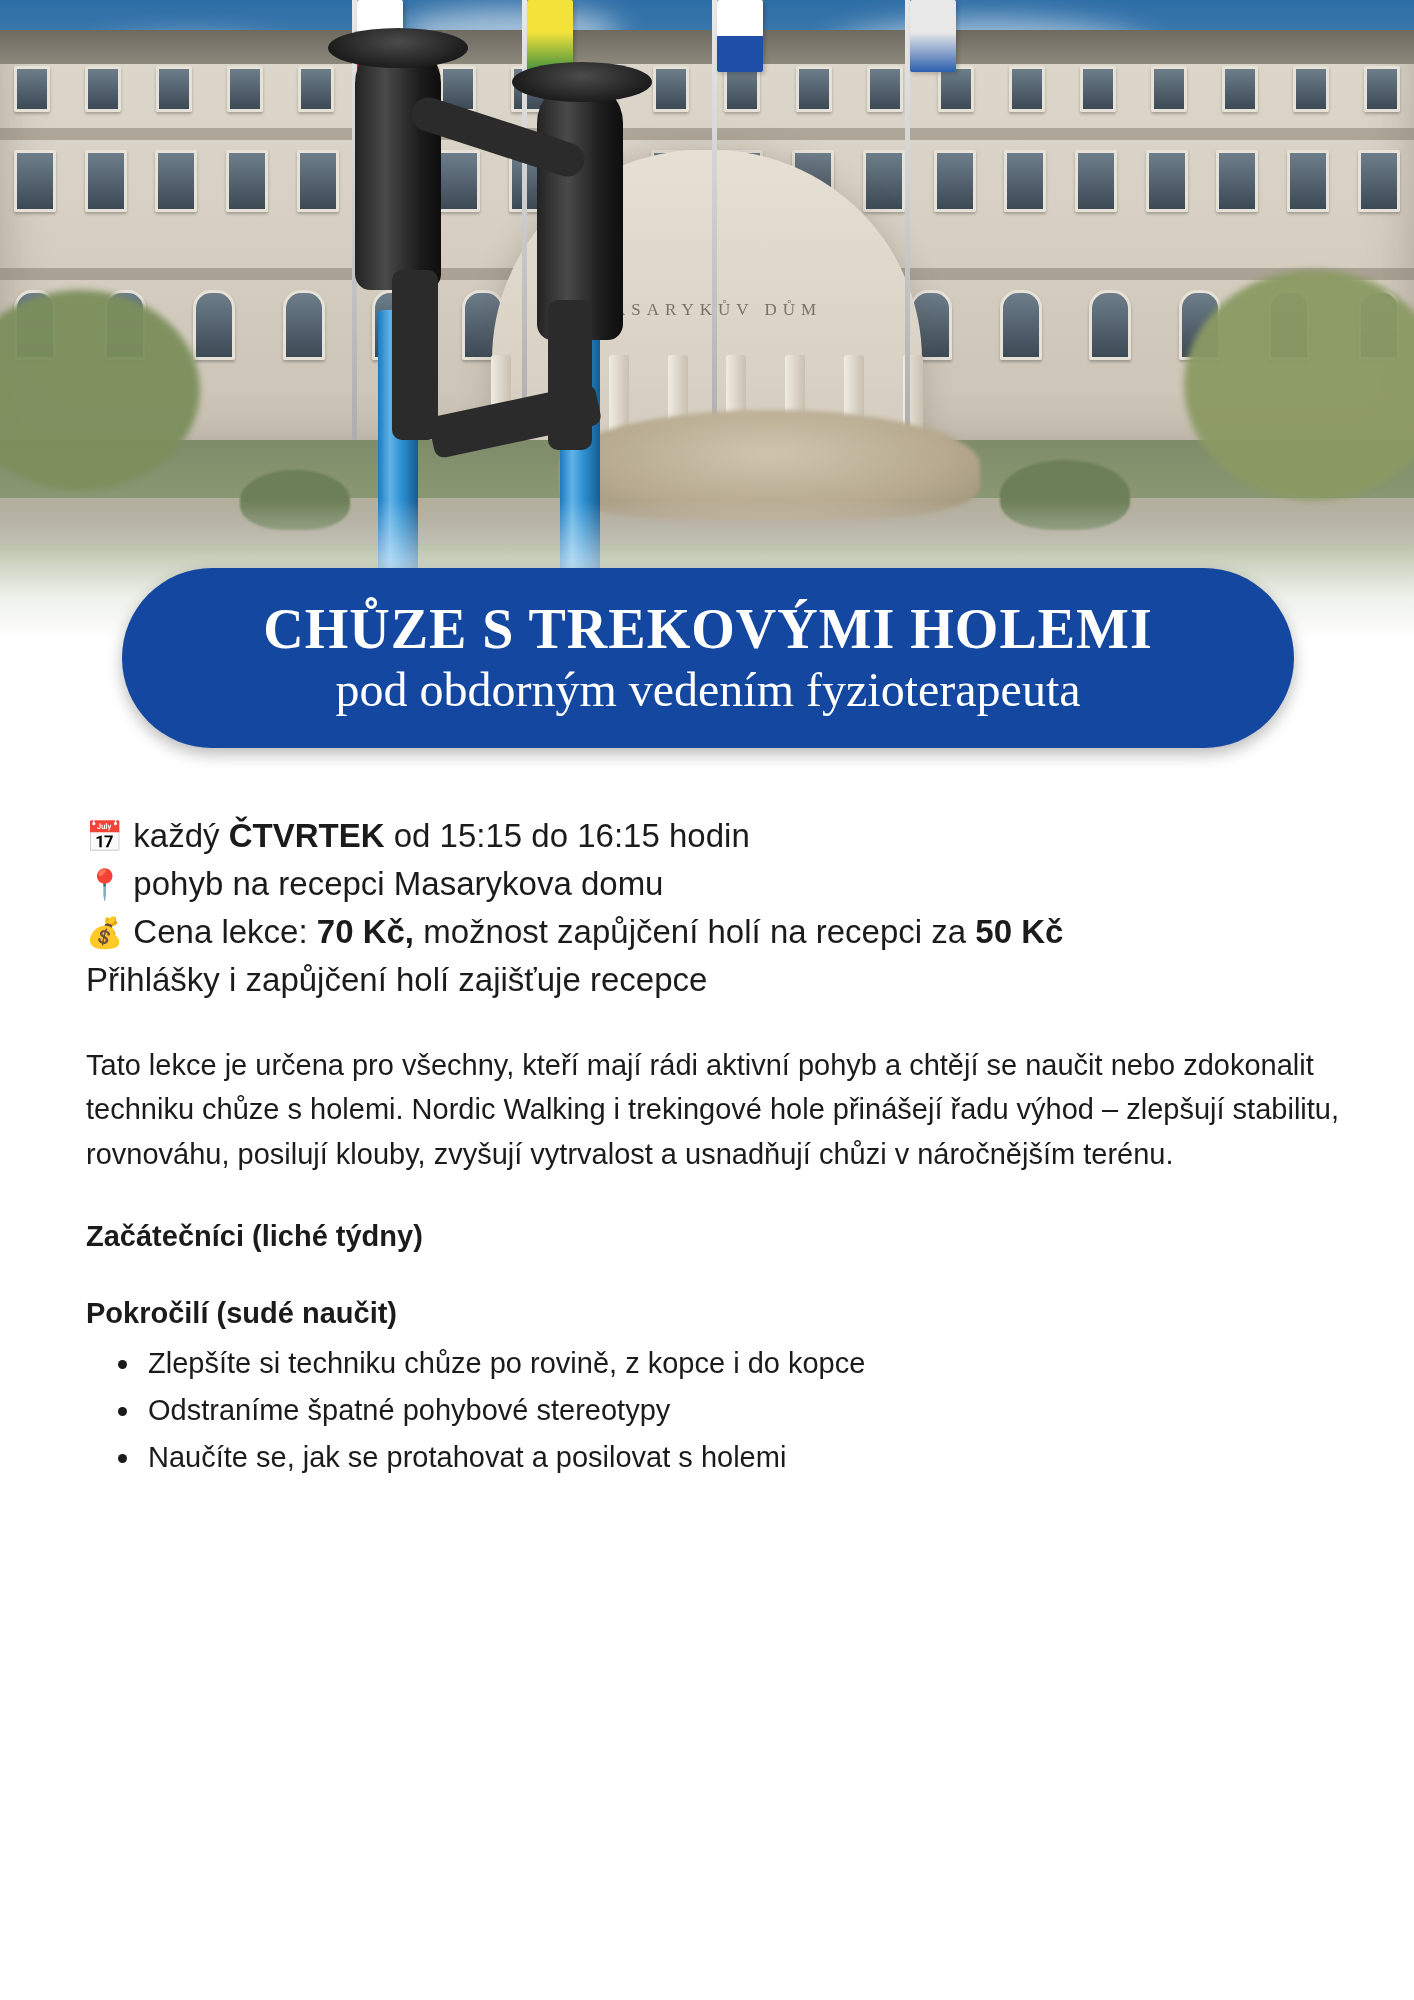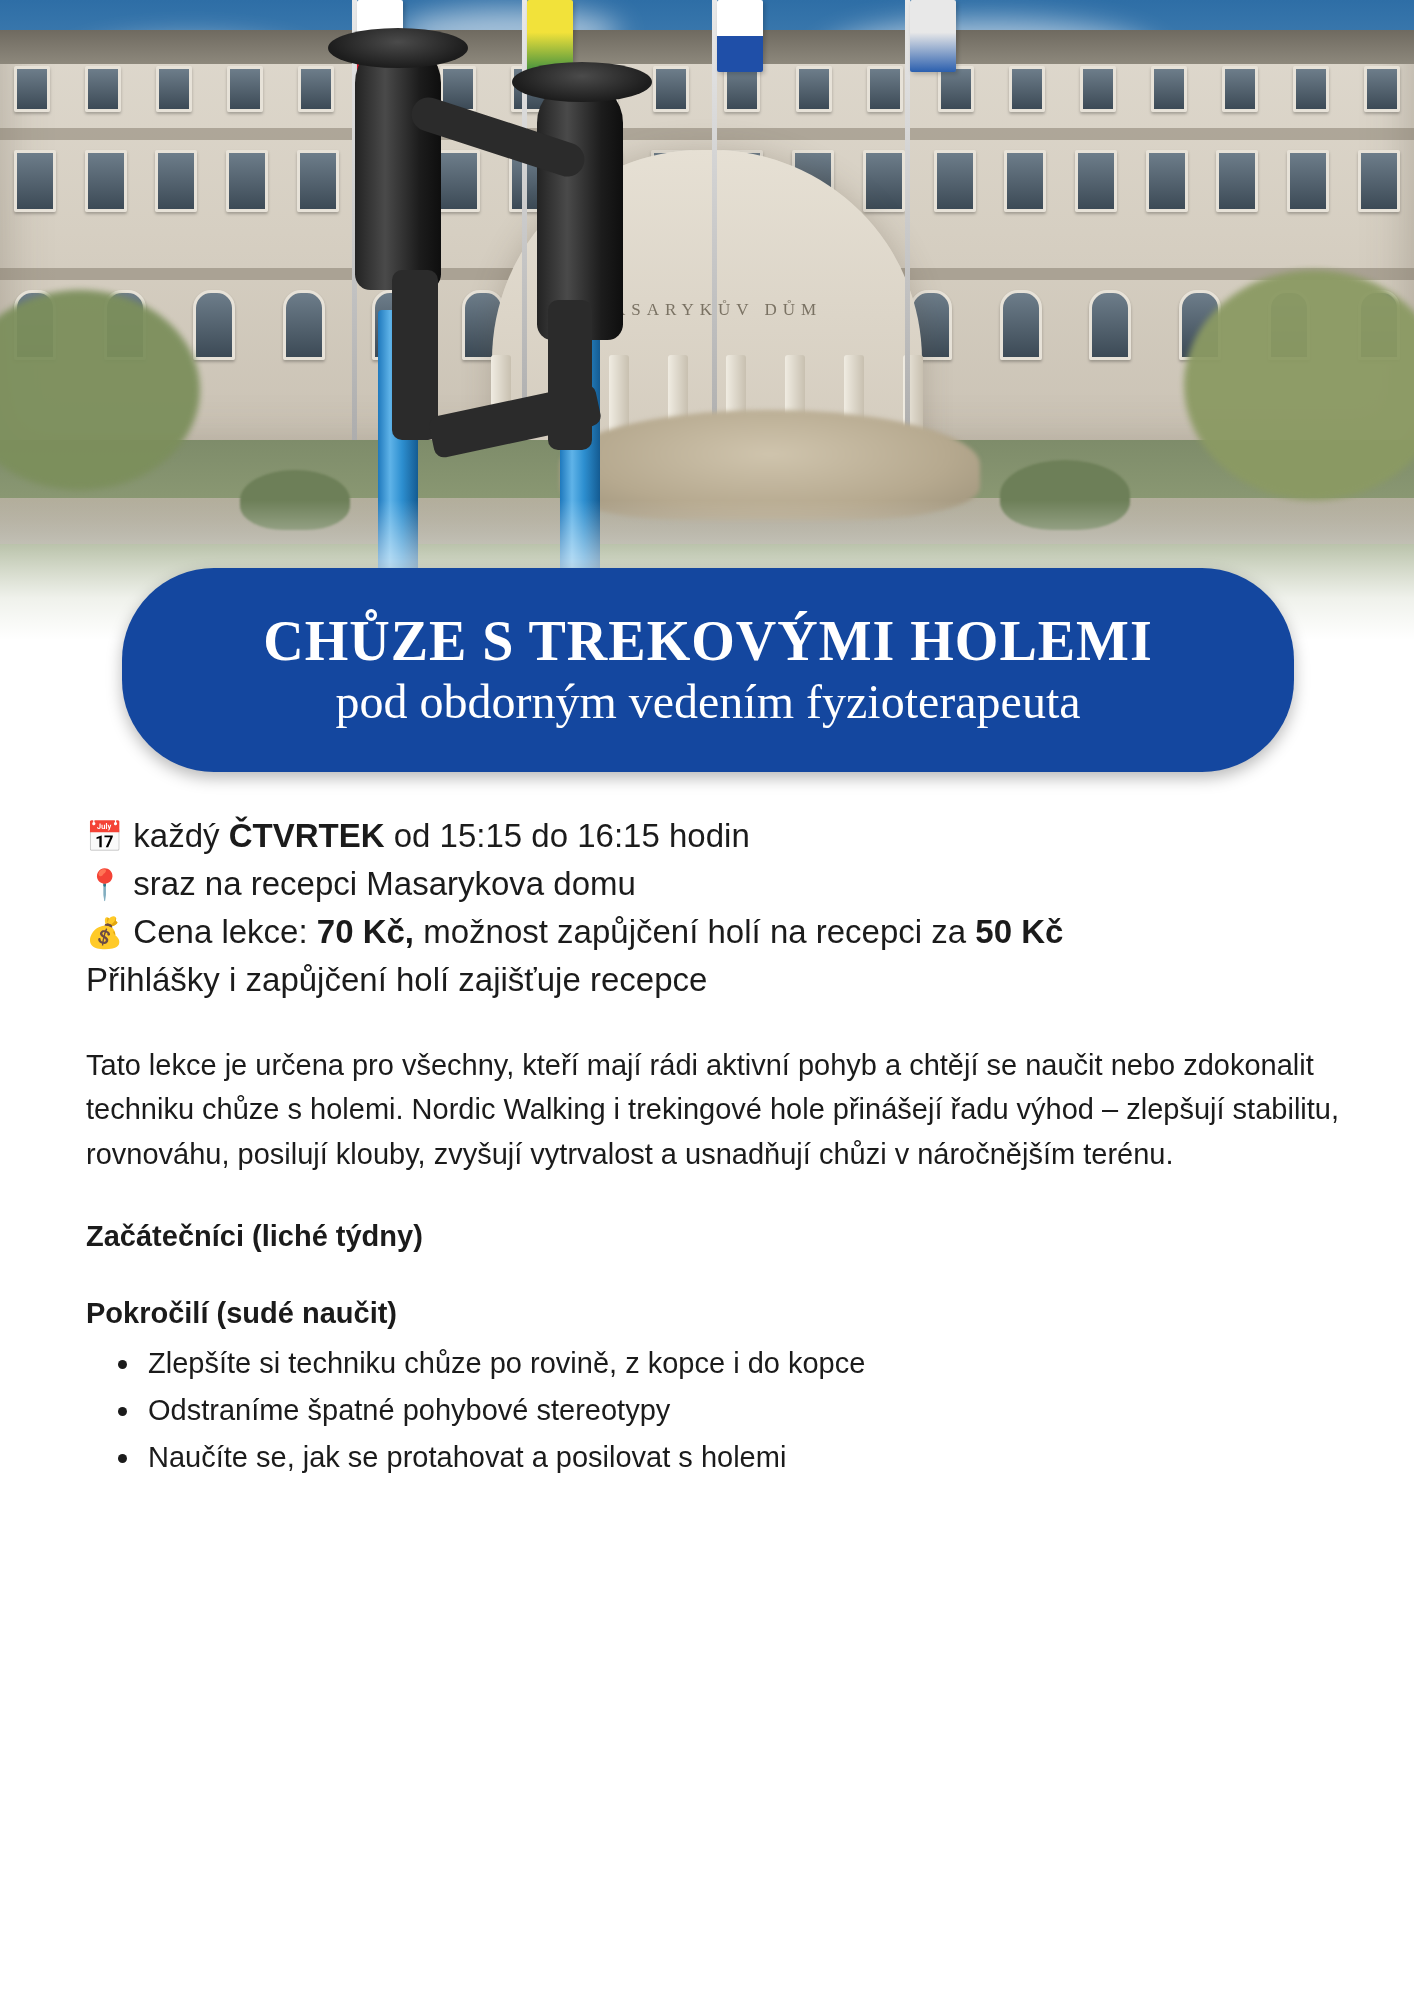--- a/index.html
+++ b/index.html
@@ -203,21 +203,21 @@
     height: 140px;
     background: linear-gradient(180deg, rgba(255,255,255,0) 0%, rgba(255,255,255,.85) 70%, #fff 100%);
   }
 
   
   .title-pill {
     position: absolute;
     top: 568px;
     left: 122px;
     width: 1172px;
-    height: 204px;
+    height: 180px;
     background: #14479f;
     border-radius: 92px;
     box-shadow: 0 6px 16px rgba(0,0,0,0.28);
     display: flex;
     flex-direction: column;
     align-items: center;
     justify-content: center;
     text-align: center;
   }
   .title-main {
@@ -418,21 +418,21 @@
 
 <div class="content">
 
   <div class="info-line">
     <span class="emoji">📅</span>
     <span><span>každý </span><b>ČTVRTEK</b><span> od 15:15 do 16:15 hodin</span></span>
   </div>
 
   <div class="info-line">
     <span class="emoji">📍</span>
-    <span>sraz na recepci Masarykova domu</span>
+    <span>pohyb na recepci Masarykova domu</span>
   </div>
 
   <div class="info-line">
     <span class="emoji">💰</span>
     <span><span>Cena lekce: </span><b>70 Kč,</b><span> možnost zapůjčení holí na recepci za </span><b>50 Kč</b></span>
   </div>
 
   <div class="info-plain">Přihlášky i zapůjčení holí zajišťuje recepce</div>
 
   <div class="para">Tato lekce je určena pro všechny, kteří mají rádi aktivní pohyb a chtějí se naučit nebo zdokonalit techniku chůze s holemi. Nordic Walking i trekingové hole přinášejí řadu výhod – zlepšují stabilitu, rovnováhu, posilují klouby, zvyšují vytrvalost a usnadňují chůzi v náročnějším terénu.</div>

